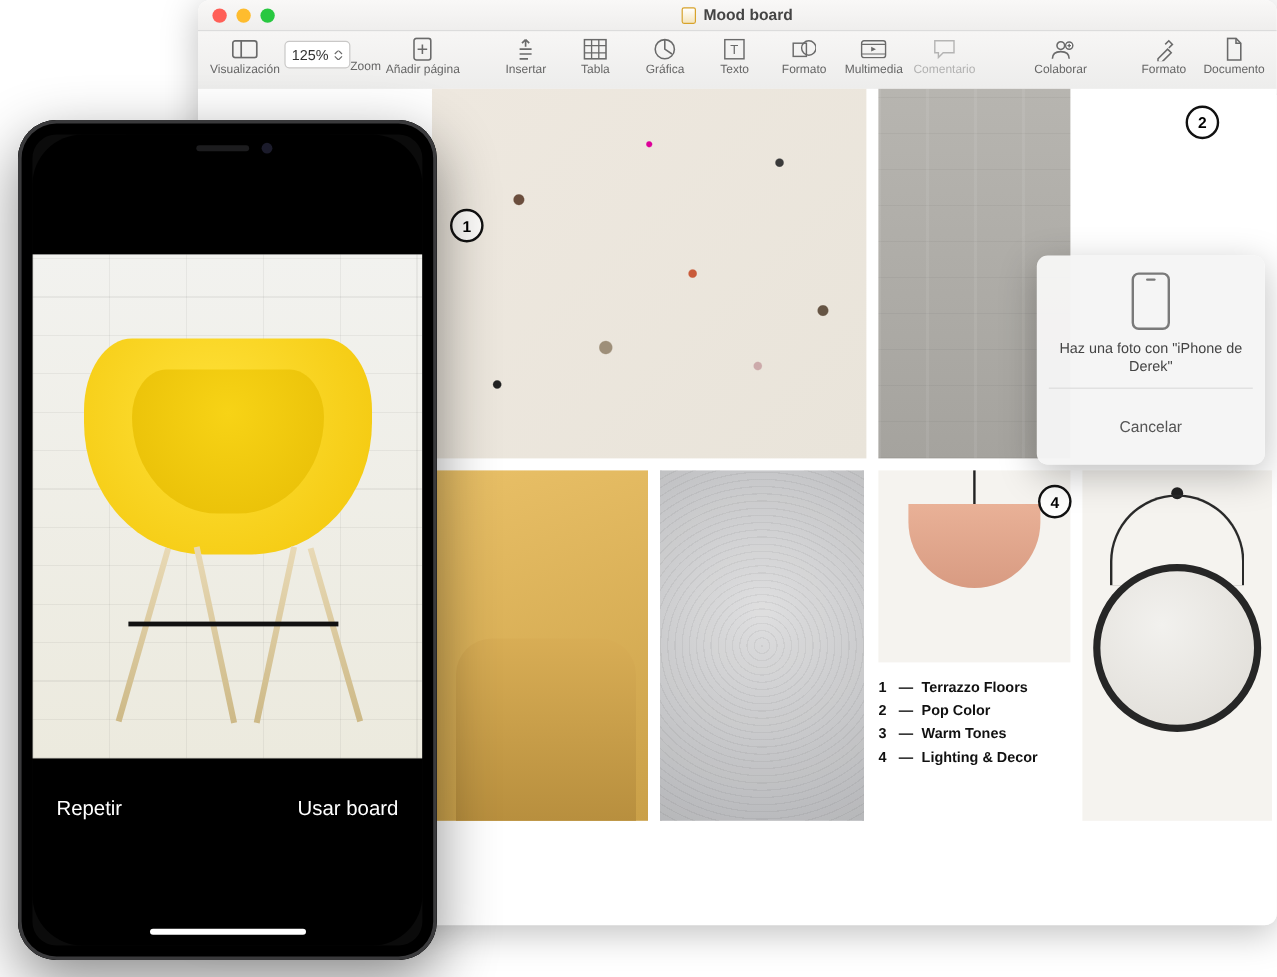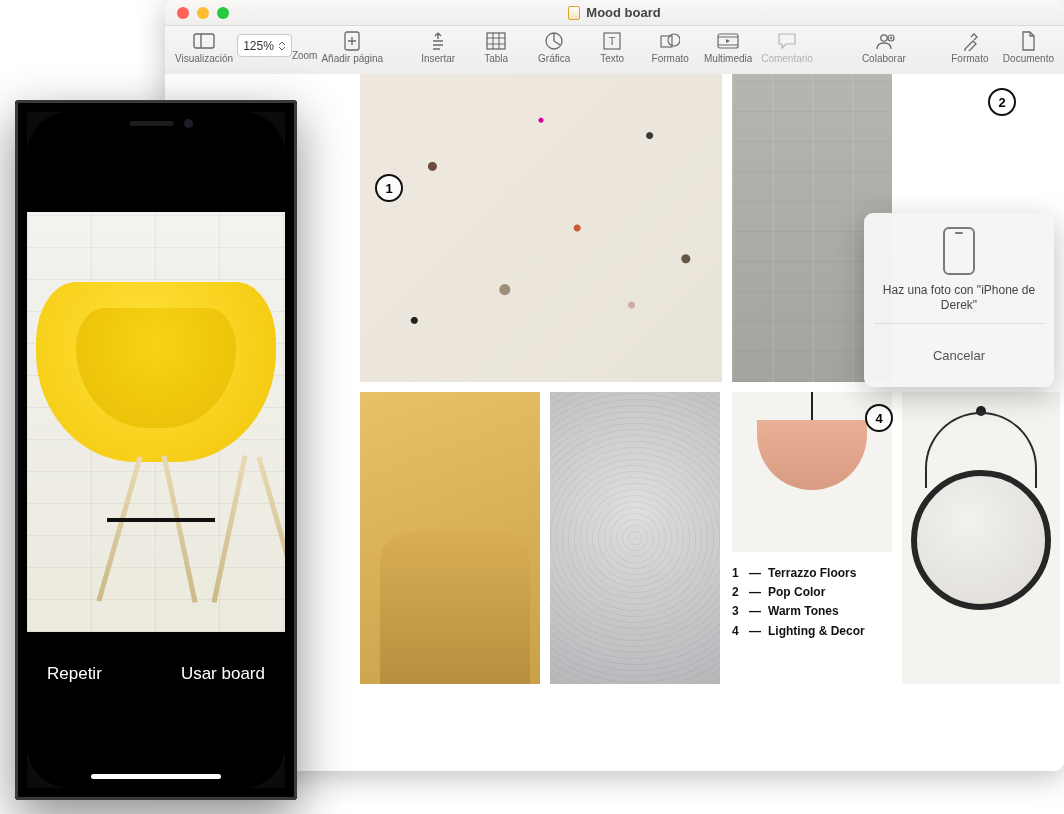--- a/index.html
+++ b/index.html
@@ -40,21 +40,21 @@
   .legend{position:absolute;left:567px;top:490px;width:160px;font-size:12px;font-weight:700;color:#111;line-height:1.6}
   .legend .row{display:flex;gap:6px}
   .legend .row .n{width:10px}
   .legend .row .dash{width:14px;text-align:center}
   .popover{position:absolute;right:10px;top:139px;width:170px;background:rgba(245,245,245,.97);border-radius:9px;box-shadow:0 8px 30px rgba(0,0,0,.25);padding:14px 10px 0;text-align:center;font-size:12px;color:#444}
   .popover .ph-icon{width:28px;height:44px;margin:0 auto 8px;border:2px solid #7a7a7a;border-radius:6px;position:relative}
   .popover .ph-icon::after{content:"";position:absolute;left:50%;top:3px;width:8px;height:2px;background:#7a7a7a;border-radius:1px;transform:translateX(-50%)}
   .popover .msg{line-height:1.25;padding:0 2px 10px}
   .popover .cancel{border-top:1px solid #dcdcdc;padding:24px 0;font-size:13px;color:#555}
   
-  .iphone{position:absolute;left:15px;top:100px;width:282px;height:700px;background:#0b0b0b;border-radius:4px;box-shadow:0 18px 50px rgba(0,0,0,.45),inset 0 0 0 3px #3a3a3c,inset 0 0 0 12px #000}
+  .iphone{position:absolute;left:15px;top:100px;width:349px;height:700px;background:#0b0b0b;border-radius:32px;box-shadow:0 18px 50px rgba(0,0,0,.45),inset 0 0 0 3px #3a3a3c,inset 0 0 0 12px #000}
   .iphone .screen{position:absolute;inset:12px;border-radius:42px;overflow:hidden;background:#000}
   .notch{position:absolute;left:50%;top:0;transform:translateX(-50%);width:170px;height:28px;background:#000;border-radius:0 0 18px 18px;z-index:5}
   .notch::before{content:"";position:absolute;left:50%;top:9px;width:44px;height:5px;background:#1c1c1e;border-radius:3px;transform:translateX(-60%)}
   .notch::after{content:"";position:absolute;right:48px;top:7px;width:9px;height:9px;border-radius:50%;background:#1b1b2b}
   .photo{position:absolute;top:100px;left:0;right:0;height:420px;background:linear-gradient(#f2f2ef,#eceade)}
   .photo .bricks{position:absolute;inset:0;background:repeating-linear-gradient(0deg,rgba(0,0,0,.05) 0 1px,transparent 1px 32px),repeating-linear-gradient(90deg,rgba(0,0,0,.05) 0 1px,transparent 1px 64px)}
   .chair-seat{position:absolute;left:50%;top:70px;transform:translateX(-50%);width:240px;height:180px;background:radial-gradient(circle at 45% 35%,#ffe23a,#f2c508);border-radius:40px 40px 100px 100px/60px 60px 110px 110px}
   .chair-seat::after{content:"";position:absolute;left:50%;top:26px;width:160px;height:120px;background:radial-gradient(circle at 50% 30%,#f7d316,#e7bd05);border-radius:32px 32px 80px 80px/44px 44px 90px 90px;transform:translateX(-50%)}
   .leg{position:absolute;bottom:28px;width:5px;height:150px;background:linear-gradient(#e8d9b5,#cdb987)}
   .l1{left:90px;transform:rotate(16deg)}

